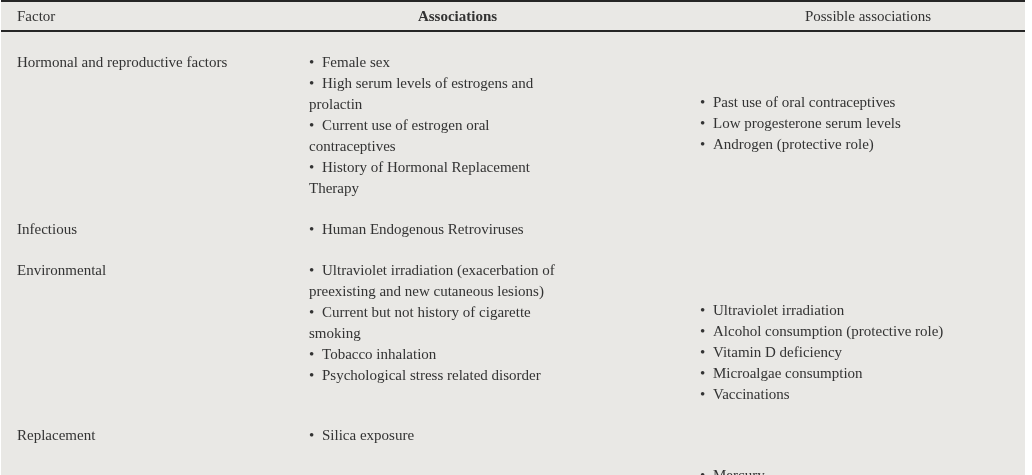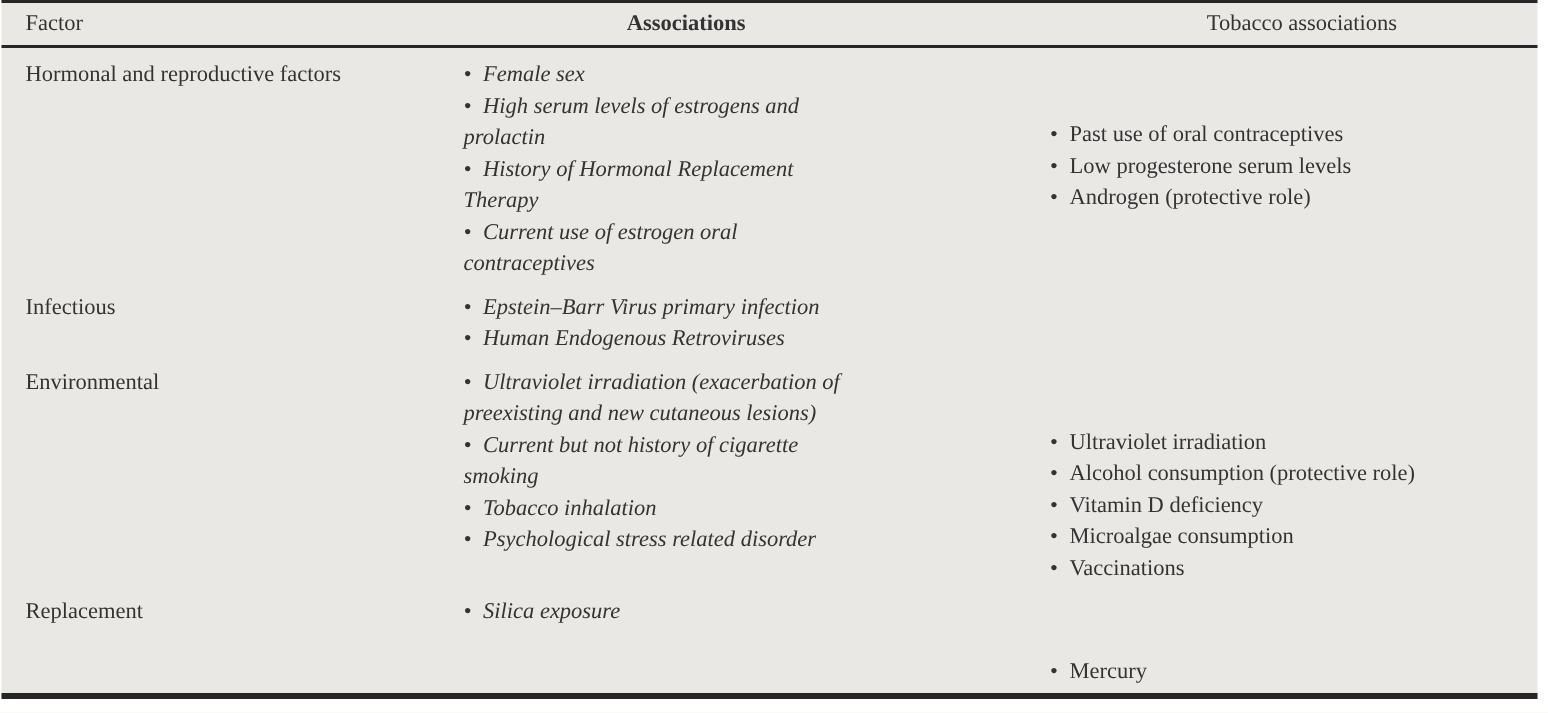--- a/index.html
+++ b/index.html
@@ -36,61 +36,60 @@
     border-bottom: 2px solid var(--rule);
   }
   .header-cell { white-space: nowrap; }
   .header-cell.factor { padding-left: 16px; text-align: left; }
   .header-cell.assoc { text-align: center; padding-left: 18px; font-weight: bold; }
   .header-cell.possible { text-align: center; padding-left: 30px; }
   .table-body { padding-bottom: 3px; }
   .row {
     display: grid;
     grid-template-columns: 290px 392px 1fr;
-    padding-top: 8px;
+    padding-top: 20px;
   }
   .factor-cell {
     padding-left: 33px;
     padding-right: 56px;
     text-indent: -17px;
   }
-  .assoc-cell { padding-left: 18px; padding-right: 112px; font-style: italic; }
+  .assoc-cell { padding-left: 18px; padding-right: 112px; }
   .possible-cell { padding-left: 17px; padding-right: 12px; margin-top: 40px; }
   .bullet-item { }
   .bullet { letter-spacing: 2px; }
 </style>
 </head>
 <body>
 
 <div class="paper-table">
   <div class="header-row">
     <div class="header-cell factor">Factor</div>
     <div class="header-cell assoc">Associations</div>
-    <div class="header-cell possible">Tobacco associations</div>
+    <div class="header-cell possible">Possible associations</div>
   </div>
   <div class="table-body">
   <div class="row">
     <div class="factor-cell">Hormonal and reproductive factors</div>
     <div class="assoc-cell">
           <div class="bullet-item"><span class="bullet">• </span>Female sex</div>
           <div class="bullet-item"><span class="bullet">• </span>High serum levels of estrogens and prolactin</div>
+          <div class="bullet-item"><span class="bullet">• </span>Current use of estrogen oral contraceptives</div>
           <div class="bullet-item"><span class="bullet">• </span>History of Hormonal Replacement Therapy</div>
-          <div class="bullet-item"><span class="bullet">• </span>Current use of estrogen oral contraceptives</div>
         </div>
     <div class="possible-cell">
           <div class="bullet-item"><span class="bullet">• </span>Past use of oral contraceptives</div>
           <div class="bullet-item"><span class="bullet">• </span>Low progesterone serum levels</div>
           <div class="bullet-item"><span class="bullet">• </span>Androgen (protective role)</div>
         </div>
   </div>
 
   <div class="row">
     <div class="factor-cell">Infectious</div>
     <div class="assoc-cell">
-          <div class="bullet-item"><span class="bullet">• </span>Epstein–Barr Virus primary infection</div>
           <div class="bullet-item"><span class="bullet">• </span>Human Endogenous Retroviruses</div>
         </div>
   </div>
 
   <div class="row">
     <div class="factor-cell">Environmental</div>
     <div class="assoc-cell">
           <div class="bullet-item"><span class="bullet">• </span>Ultraviolet irradiation (exacerbation of preexisting and new cutaneous lesions)</div>
           <div class="bullet-item"><span class="bullet">• </span>Current but not history of cigarette smoking</div>
           <div class="bullet-item"><span class="bullet">• </span>Tobacco inhalation</div>

